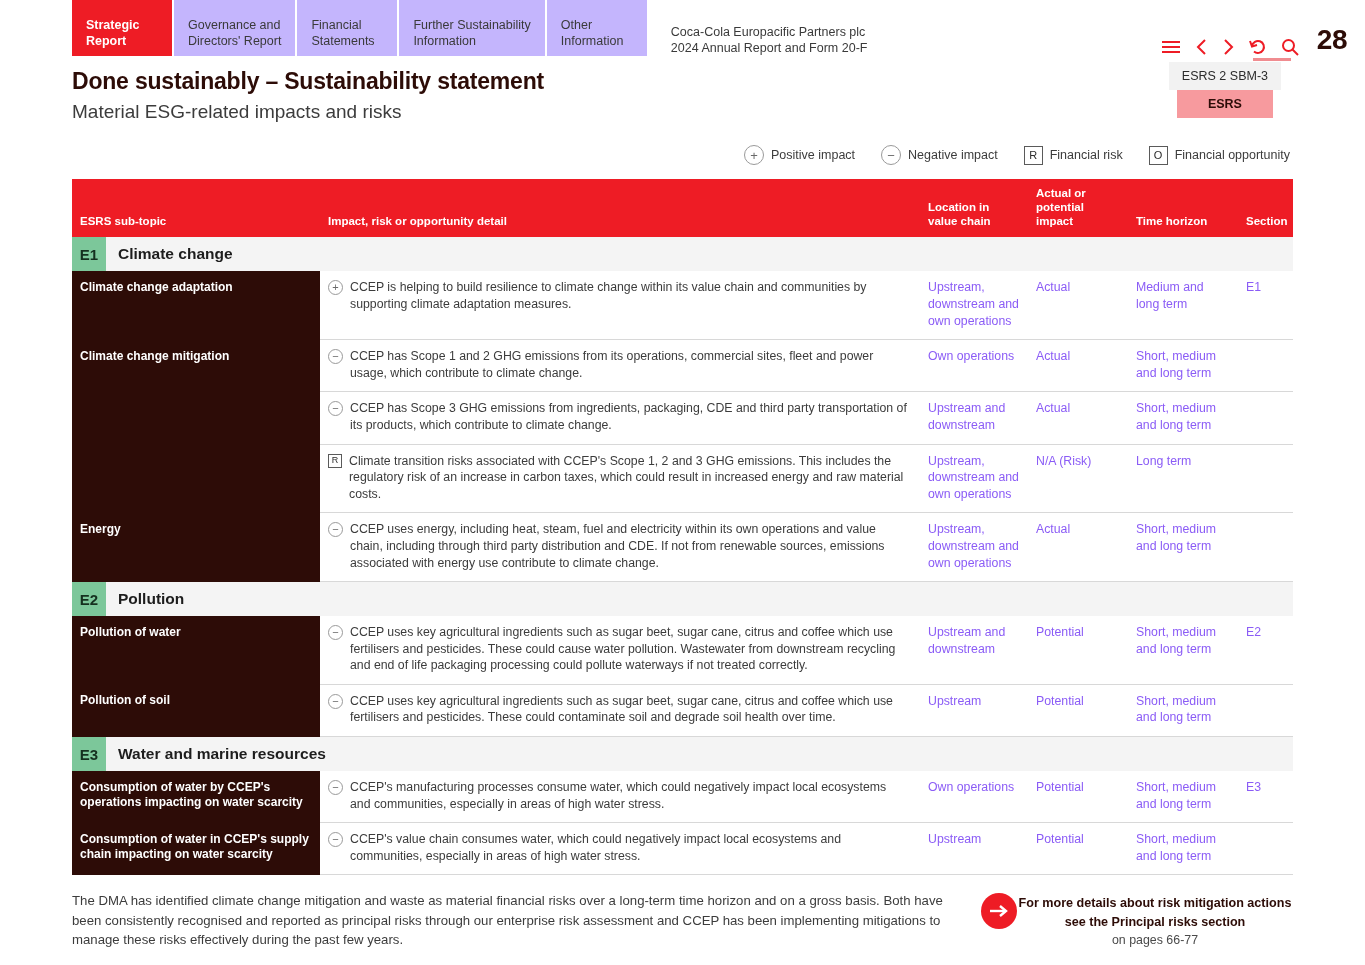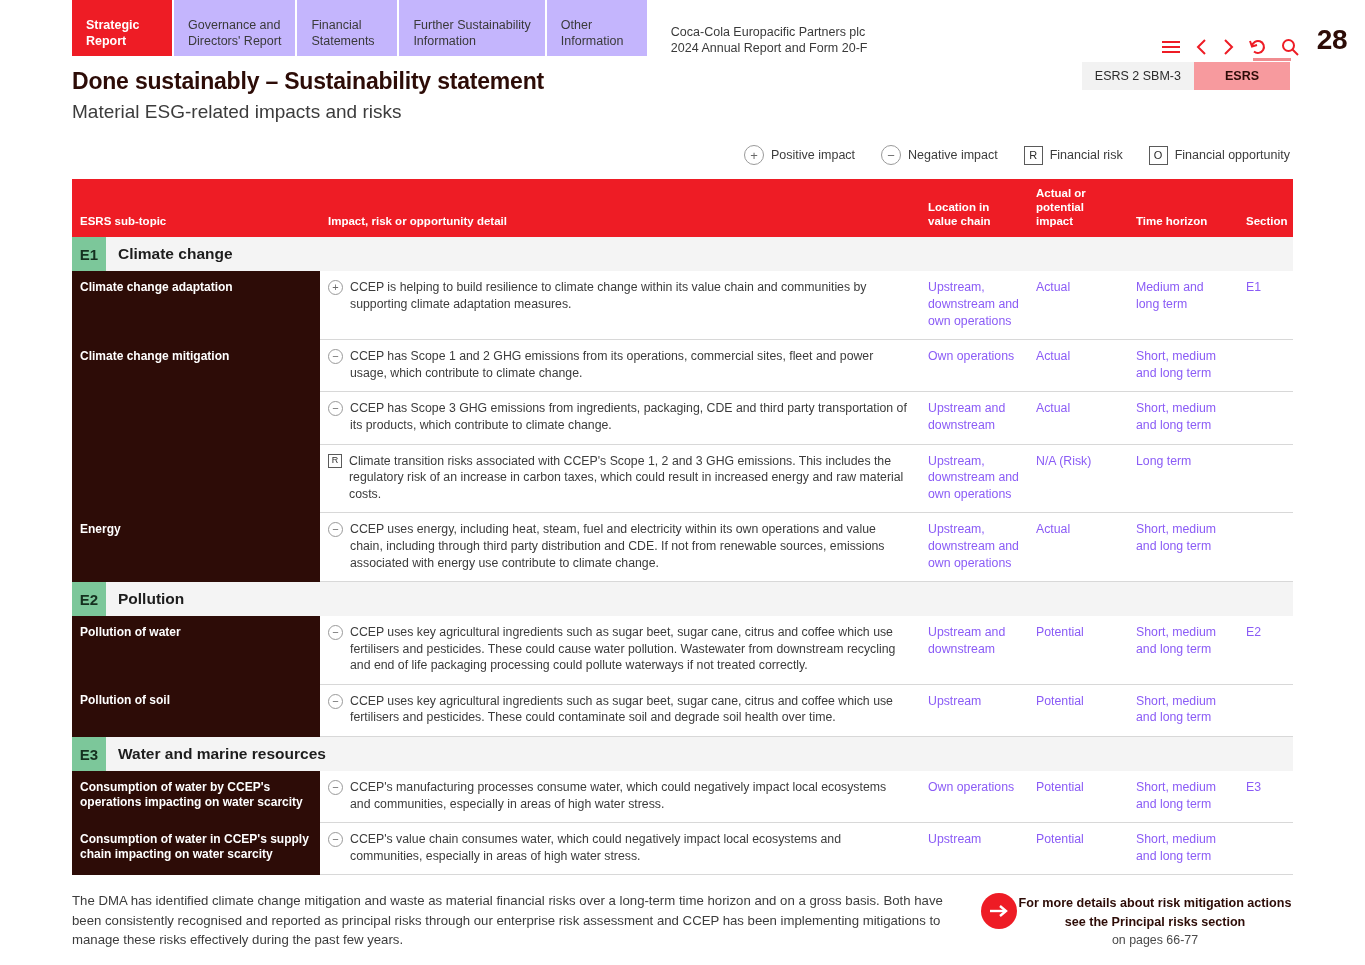--- a/index.html
+++ b/index.html
@@ -28,21 +28,21 @@
   .pageno {
     font-size:28px; font-weight:bold; color:#2d0c07; padding-top:22px; padding-right:18px;
     letter-spacing:-0.5px;
   }
   .pagerule { position:absolute; left:1253px; top:58px; width:38px; height:3px; background:#f08c90; }
 
   
   .titleblock { position:relative; padding:12px 0 0 72px; }
   h1.maintitle { margin:0; font-size:23px; font-weight:bold; color:#2d0c07; letter-spacing:-0.2px; }
   .subtitle { margin-top:6px; font-size:19px; color:#3c3c3c; }
-  .esrsbadges { position:absolute; right:75px; top:6px; display:flex; align-items:center; }
+  .esrsbadges { position:absolute; right:84px; top:6px; display:flex; align-items:center;flex-direction:column; }
   .esrs-ref { background:#f2f2f2; color:#2b2b2b; font-size:12.5px; padding:7px 13px; }
   .esrs-tag { background:#f79a9e; color:#2d0c07; font-size:12.5px; font-weight:bold; padding:7px 31px; }
 
   
   .legend { display:flex; justify-content:flex-end; gap:26px; padding:22px 75px 0 0; align-items:center; }
   .legitem { display:flex; align-items:center; gap:7px; font-size:12.5px; color:#3c3c3c; }
   .glyph-circ {
     width:20px; height:20px; border:1px solid #9a9a9a; border-radius:50%;
     display:flex; align-items:center; justify-content:center; font-size:13px; color:#6a6a6a; line-height:1;
   }

